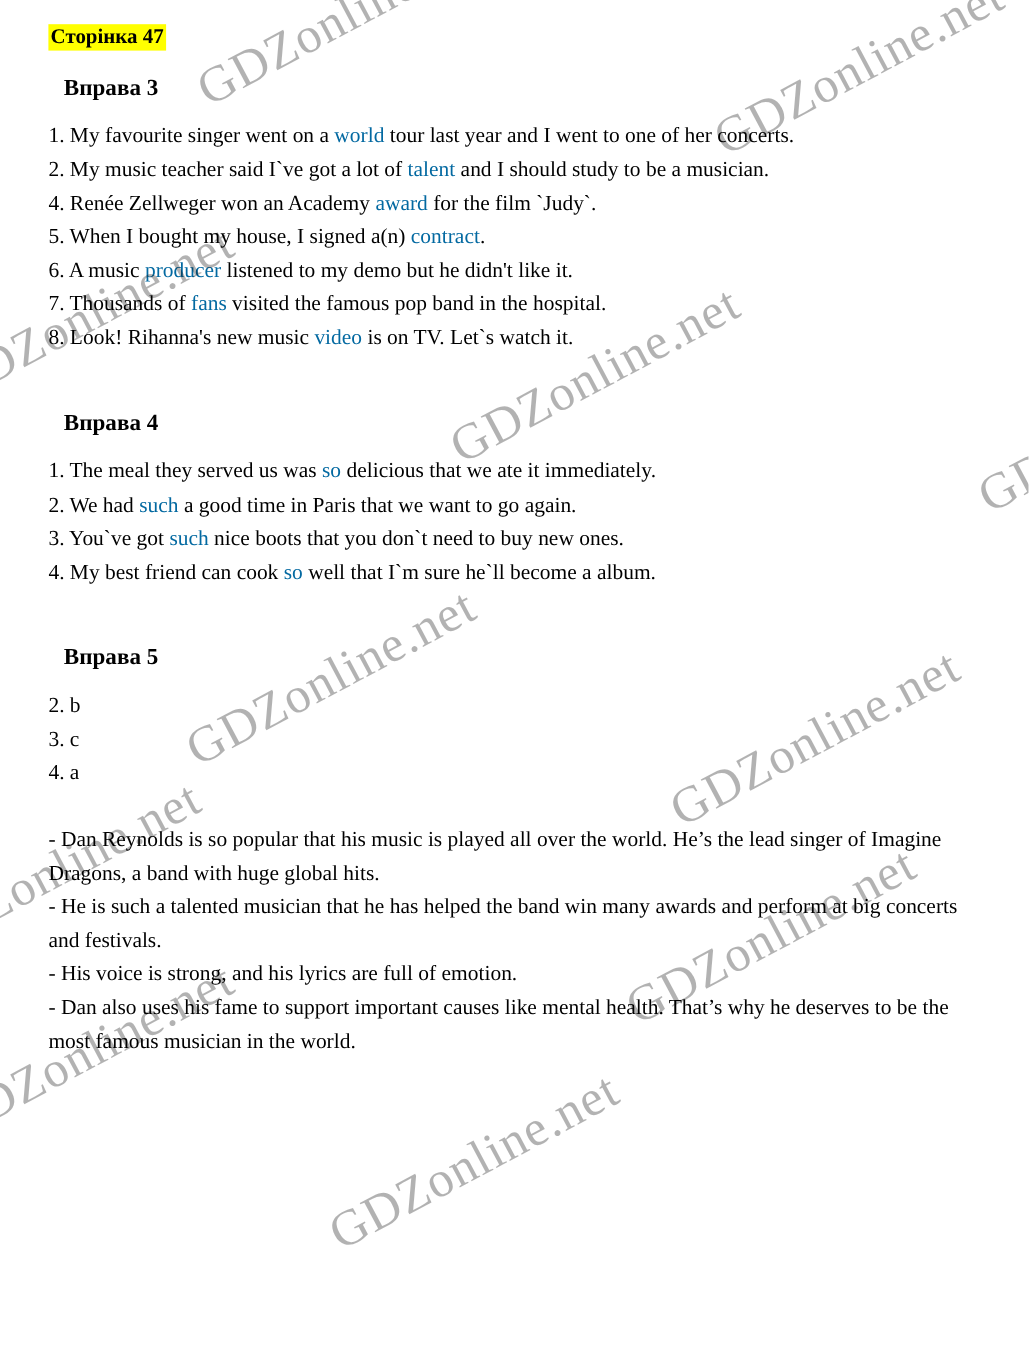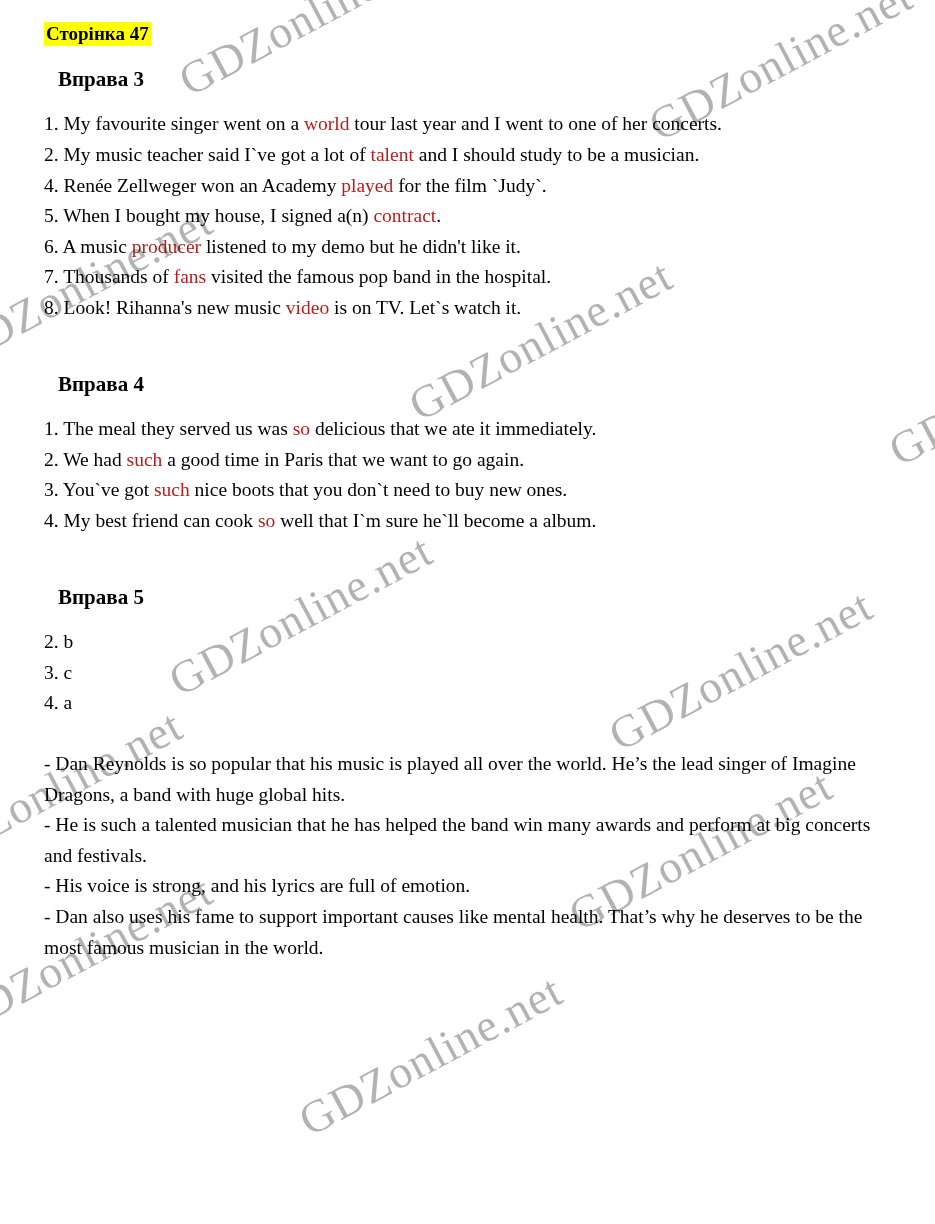--- a/index.html
+++ b/index.html
@@ -37,21 +37,21 @@
     font-size: 21px;
     line-height: 1.55;
     margin: 14px;
   }
   .line {
     font-size: 19.5px;
     line-height: 1.57;
     margin: 0;
   }
   .hl {
-    color: #b91c1c;
+    color: #0369a1;
   }
   .spacer {
     height: 30px;
   }
   .block {
     margin: 0;
   }
   
   #watermarks {
     position: absolute;
@@ -78,21 +78,21 @@
 <body>
 
 <div id="page">
   <div class="page-title">Сторінка 47</div>
 
   <div class="block">
     <div class="ex-heading">Вправа 3</div>
     <div>
         <div class="line"><span>1. My favourite singer went on a </span><span class="hl">world</span><span> tour last year and I went to one of her concerts.</span></div>
         <div class="line"><span>2. My music teacher said I`ve got a lot of </span><span class="hl">talent</span><span> and I should study to be a musician.</span></div>
-        <div class="line"><span>4. Renée Zellweger won an Academy </span><span class="hl">played</span><span> for the film `Judy`.</span></div>
+        <div class="line"><span>4. Renée Zellweger won an Academy </span><span class="hl">award</span><span> for the film `Judy`.</span></div>
         <div class="line"><span>5. When I bought my house, I signed a(n) </span><span class="hl">contract</span><span>.</span></div>
         <div class="line"><span>6. A music </span><span class="hl">producer</span><span> listened to my demo but he didn't like it.</span></div>
         <div class="line"><span>7. Thousands of </span><span class="hl">fans</span><span> visited the famous pop band in the hospital.</span></div>
         <div class="line"><span>8. Look! Rihanna's new music </span><span class="hl">video</span><span> is on TV. Let`s watch it.</span></div>
       </div>
   </div>
 
   <div class="spacer"></div>
 
   <div class="block">

